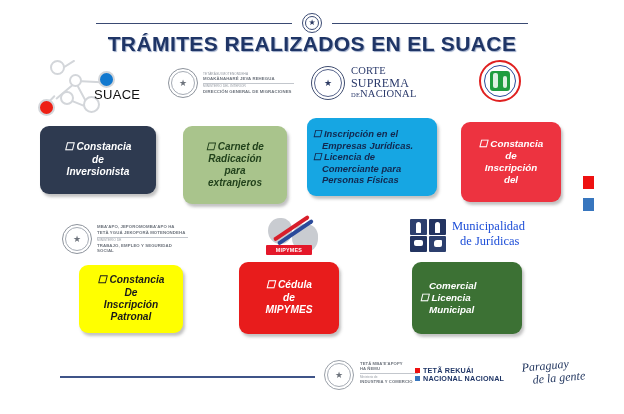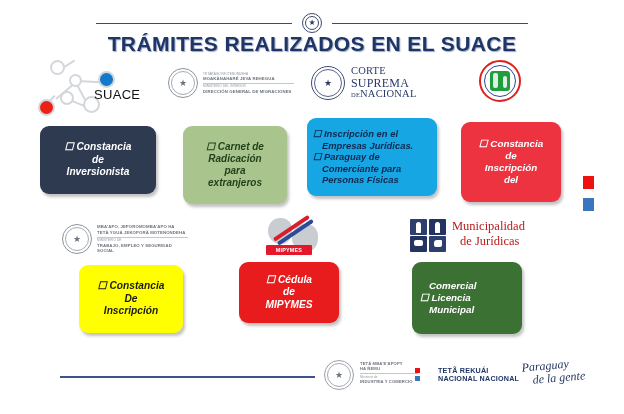--- a/index.html
+++ b/index.html
@@ -81,35 +81,35 @@
   .mip .blob{position:absolute;background:#c9ccd1;border-radius:50% 45% 48% 52%;}
   .mip .sw{position:absolute;height:4px;border-radius:3px;transform-origin:0 50%;}
   .mip .band{position:absolute;left:8px;top:29px;width:46px;height:10px;background:#e4182a;border-radius:1px;
         color:#fff;font-size:5.4px;font-weight:bold;text-align:center;line-height:10px;letter-spacing:.2px;}
 
   
   .shield{position:absolute;left:410px;top:219px;width:38px;height:36px;}
   .shield .q{position:absolute;width:17px;height:16px;background:#2c3f6e;border-radius:1px;}
   .shield .q.b{background:#233461;}
   .shield .fig{position:absolute;background:#fff;border-radius:2px;}
-  .muntxt{position:absolute;left:452px;top:219px;font-family:"Liberation Serif", serif;color:#b91c1c;font-size:12.5px;line-height:1.22;}
+  .muntxt{position:absolute;left:452px;top:219px;font-family:"Liberation Serif", serif;color:#1d4ed8;font-size:12.5px;line-height:1.22;}
 
   
   .sq{position:absolute;width:11px;height:13px;}
   .sq.r{background:#ee1111;left:583px;top:176px;}
   .sq.b{background:#3876be;left:583px;top:198px;}
 
   
   .fline{position:absolute;left:60px;top:376px;width:255px;height:1.6px;background:#3f5488;}
   .fseal{position:absolute;left:324px;top:360px;width:30px;height:30px;}
   .ftxt{position:absolute;left:360px;top:361px;}
   .ftxt b{display:block;font-size:4.2px;color:#6e747d;letter-spacing:.1px;line-height:1.3;}
   .ftxt span{display:block;font-size:3.1px;color:#9aa0a8;line-height:1.35;}
   .gov{position:absolute;left:415px;top:366px;font-family:"Liberation Sans", sans-serif;}
-  .gov .row{display:flex;align-items:center;gap:18px;height:8px;}
+  .gov .row{display:flex;align-items:center;gap:3px;height:8px;}
   .gov .bx{width:5px;height:5px;}
   .gov .t{font-size:7.2px;font-weight:bold;color:#1f3566;letter-spacing:.2px;}
   .pdg{position:absolute;left:522px;top:359px;font-family:"Liberation Serif", serif;
        font-style:italic;color:#22365f;font-size:12px;line-height:1.05;transform:rotate(-5deg);}
   .pdg .l2{margin-left:10px;font-size:12px;}
 </style>
 </head>
 <body>
 
 <div class="stage">
@@ -184,21 +184,21 @@
   <div class="card" style="left:183px;top:126px;width:104px;height:78px;background:#a9c48c;color:#22421c;font-size:10px;text-align:center;padding:4px 5px;">
     <span class="ln">☐ Carnet de</span>
     <span class="ln">Radicación</span>
     <span class="ln">para</span>
     <span class="ln">extranjeros</span>
   </div>
 
   <div class="card" style="left:307px;top:118px;width:130px;height:78px;background:#16a6e3;color:#12284f;font-size:9.4px;text-align:left;padding:5px 6px;">
     <span class="ln">☐ Inscripción en el</span>
     <span class="ln" style="padding-left:9px;">Empresas Jurídicas.</span>
-    <span class="ln">☐ Paraguay de</span>
+    <span class="ln">☐ Licencia de</span>
     <span class="ln" style="padding-left:9px;">Comerciante para</span>
     <span class="ln" style="padding-left:9px;">Personas Físicas</span>
   </div>
 
   <div class="card" style="left:461px;top:122px;width:100px;height:80px;background:#ed3340;color:#fff;font-size:9.8px;text-align:center;padding:4px 5px;">
     <span class="ln">☐ Constancia</span>
     <span class="ln">de</span>
     <span class="ln">Inscripción</span>
     <span class="ln">del</span>
   </div>
@@ -245,23 +245,24 @@
   </div>
   <div class="muntxt">
     <div>Municipalidad</div>
     <div style="padding-left:8px;">de Jurídicas</div>
   </div>
 
   <div class="card" style="left:79px;top:265px;width:104px;height:68px;background:#ffff00;color:#1a1a1a;font-size:10.2px;text-align:center;padding:4px 5px;">
     <span class="ln">☐ Constancia</span>
     <span class="ln">De</span>
     <span class="ln">Inscripción</span>
-  </div>
-
-  <div class="card" style="left:239px;top:262px;width:100px;height:61px;background:#e81c1c;color:#fff;font-size:10.2px;text-align:center;padding:4px 5px;">
+    <span class="ln">Patronal</span>
+  </div>
+
+  <div class="card" style="left:239px;top:262px;width:100px;height:72px;background:#e81c1c;color:#fff;font-size:10.2px;text-align:center;padding:4px 5px;">
     <span class="ln">☐ Cédula</span>
     <span class="ln">de</span>
     <span class="ln">MIPYMES</span>
   </div>
 
   <div class="card" style="left:412px;top:262px;width:110px;height:72px;background:#3c7134;color:#fff;font-size:9.8px;text-align:left;padding:5px 8px;">
     <span class="ln" style="padding-left:9px;">Comercial</span>
     <span class="ln">☐ Licencia</span>
     <span class="ln" style="padding-left:9px;">Municipal</span>
   </div>

